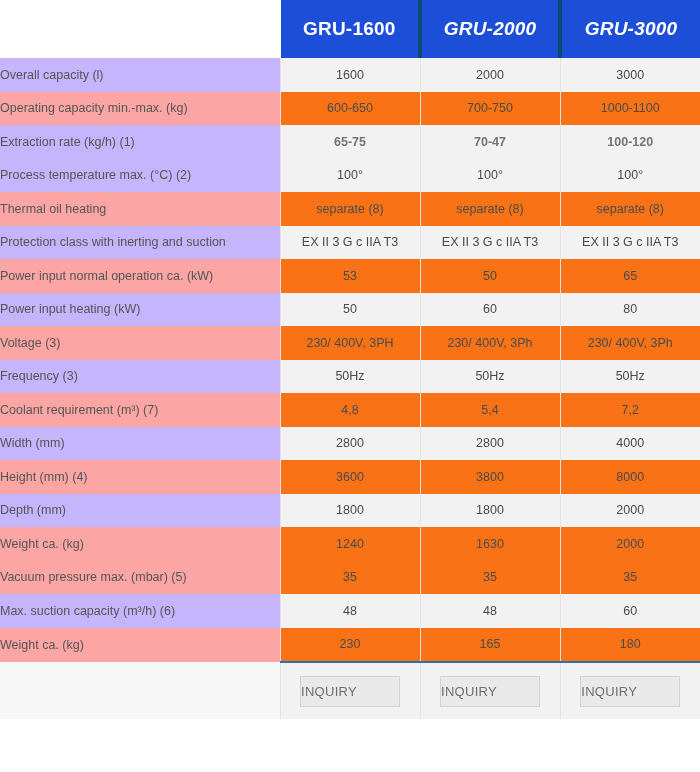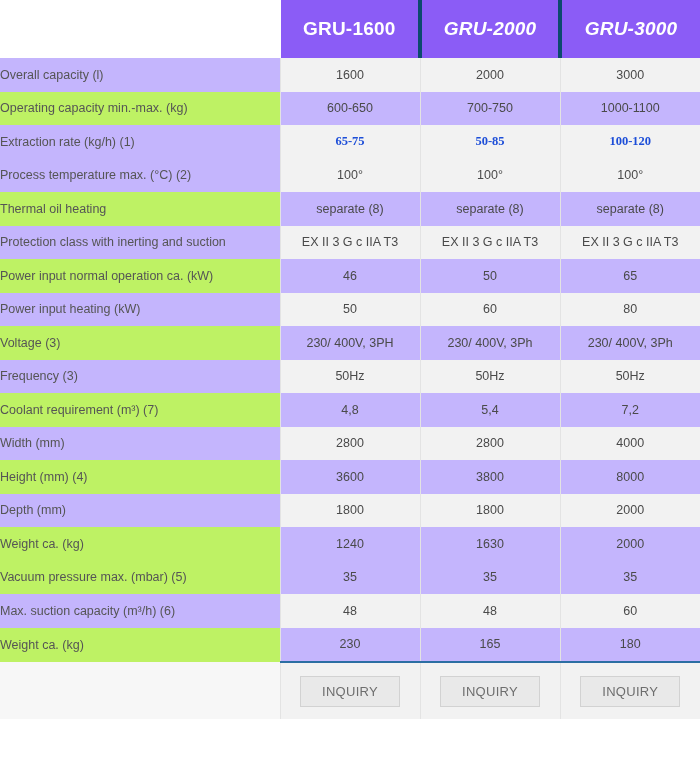--- a/index.html
+++ b/index.html
@@ -25,21 +25,21 @@
   }
   col.label-col { width: 280px; }
   col.data-col { width: 140px; }
 
   
   .hdr-empty {
     background: #ffffff;
     height: 58px;
   }
   .hdr-cell {
-    background: #8b5cf6;
+    background: #1d4ed8;
     color: #ffffff;
     font-size: 19px;
     font-weight: bold;
     text-align: center;
     vertical-align: middle;
     height: 58px;
     letter-spacing: 0.2px;
   }
   .hdr-cell.first {
     border-left: 1px solid #ffffff;
@@ -53,34 +53,34 @@
   .lbl {
     font-size: 12.5px;
     color: #555555;
     padding: 0 0 0 28px;
     height: 33.5px;
     vertical-align: middle;
     text-align: left;
     white-space: nowrap;
   }
   .lbl.odd { background: #c4b5fd; }
-  .lbl.even { background: #bef264; }
+  .lbl.even { background: #fca5a5; }
 
   
   .val {
     font-size: 12.5px;
     color: #4a4a4a;
     text-align: center;
     vertical-align: middle;
     height: 33.5px;
-    background: #c4b5fd;
+    background: #f97316;
     border-left: 1px solid #e3e3e3;
   }
   .val.shade { background: #f2f2f2; }
-  .val.bold { font-weight: bold; color: #1d4ed8; font-family: Liberation Serif, serif; }
+  .val.bold { font-weight: bold; color: #737373; }
   .val.first { border-left: 1px solid #e3e3e3; }
 
   
   .foot-lbl {
     background: #f7f7f7;
     height: 56px;
   }
   .foot-cell {
     background: #ffffff;
     text-align: center;
@@ -92,21 +92,21 @@
   .foot-cell.shade { background: #f2f2f2; }
   .inquiry-btn {
     display: inline-block;
     background: #e9e9e9;
     border: 1px solid #d2d2d2;
     color: #6e6e6e;
     font-size: 13px;
     font-family: "Liberation Sans", sans-serif;
     padding: 7px 0;
     width: 98px;
-    text-align: center;
+    text-align: left;
     cursor: pointer;
     letter-spacing: 0.3px;
   }
 </style>
 </head>
 <body>
 
 <table class="spec-table">
   <colgroup>
     <col class="label-col">
@@ -132,21 +132,21 @@
     </tr>
     <tr>
       <td class="lbl even">Operating capacity min.-max. (kg)</td>
       <td class="val first">600-650</td>
       <td class="val">700-750</td>
       <td class="val">1000-1100</td>
     </tr>
     <tr>
       <td class="lbl odd">Extraction rate (kg/h) (1)</td>
       <td class="val shade bold first">65-75</td>
-      <td class="val shade bold">50-85</td>
+      <td class="val shade bold">70-47</td>
       <td class="val shade bold">100-120</td>
     </tr>
     <tr>
       <td class="lbl odd">Process temperature max. (°C) (2)</td>
       <td class="val shade first">100°</td>
       <td class="val shade">100°</td>
       <td class="val shade">100°</td>
     </tr>
     <tr>
       <td class="lbl even">Thermal oil heating</td>
@@ -155,21 +155,21 @@
       <td class="val">separate (8)</td>
     </tr>
     <tr>
       <td class="lbl odd">Protection class with inerting and suction</td>
       <td class="val shade first">EX II 3 G c IIA T3</td>
       <td class="val shade">EX II 3 G c IIA T3</td>
       <td class="val shade">EX II 3 G c IIA T3</td>
     </tr>
     <tr>
       <td class="lbl even">Power input normal operation ca. (kW)</td>
-      <td class="val first">46</td>
+      <td class="val first">53</td>
       <td class="val">50</td>
       <td class="val">65</td>
     </tr>
     <tr>
       <td class="lbl odd">Power input heating (kW)</td>
       <td class="val shade first">50</td>
       <td class="val shade">60</td>
       <td class="val shade">80</td>
     </tr>
     <tr>

